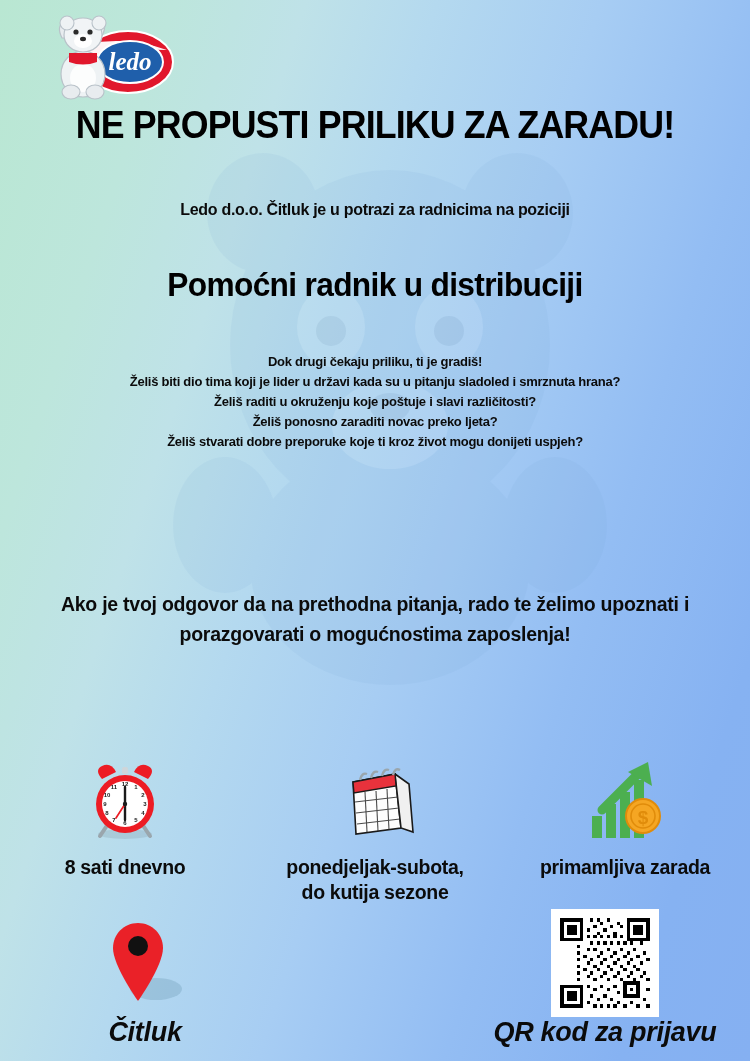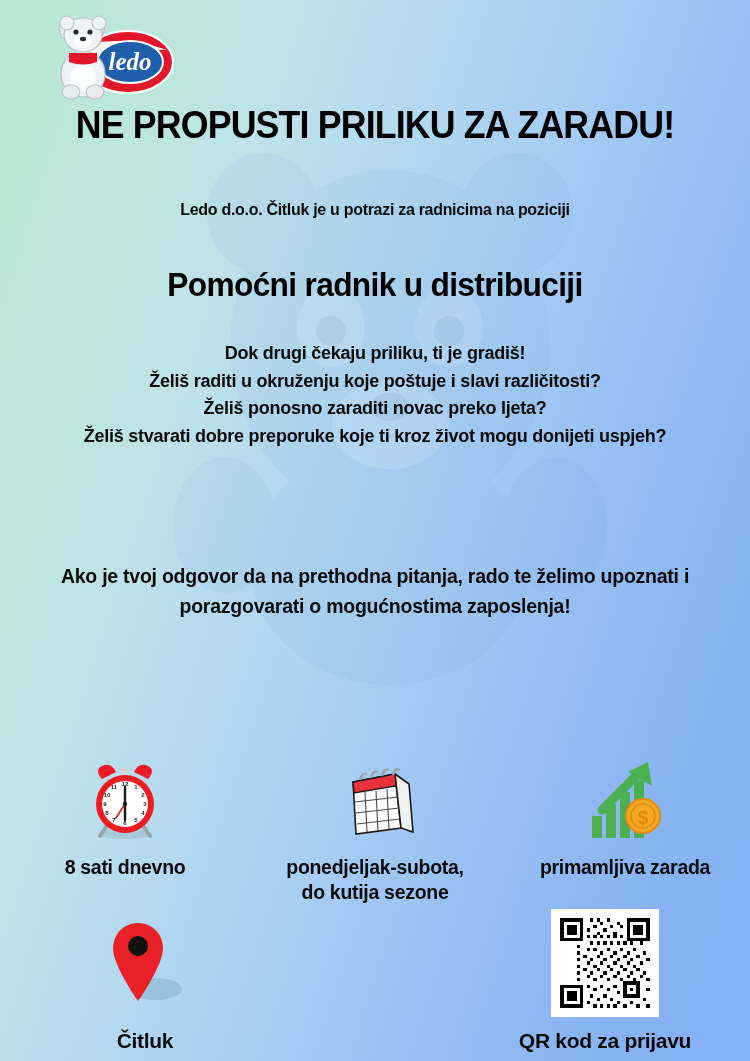--- a/index.html
+++ b/index.html
@@ -95,35 +95,35 @@
     font-weight: bold;
     letter-spacing: -0.7px;
     color: #000000;
     transform: scaleX(0.96);
     white-space: nowrap;
   }
 
   .qblock {
     position: absolute;
     left: 18px;
-    top: 340px;
+    top: 352px;
     width: 714px;
     text-align: center;
-    font-size: 18px;
+    font-size: 13px;
     font-weight: bold;
     line-height: 1.53;
     color: #0b0b0b;
     letter-spacing: -0.25px;
   }
   .qblock .q { display: block; }
 
   .closing {
     position: absolute;
     left: 18px;
-    top: 562px;
+    top: 590px;
     width: 714px;
     text-align: center;
     font-size: 19.5px;
     font-weight: bold;
     line-height: 1.53;
     color: #0b0b0b;
     letter-spacing: -0.25px;
   }
 
   .tasks {
@@ -186,25 +186,26 @@
   }
   .bcell.left  { padding-right: 130px; }
   .bcell.right { padding-left: 40px; }
   .bcell .ico {
     height: 96px;
     display: flex;
     align-items: center;
     justify-content: center;
   }
   .bcell .cap {
-    margin-top: 18px;
-    font-size: 21px;
+    margin-top: 6px;
+    font-size: 27px;
     font-weight: bold;
     color: #0b0b0b;
     letter-spacing: -0.3px;
+    font-style: italic;
   }
 
   .qr-frame {
     background: #ffffff;
     padding: 6px;
     width: 96px;
     height: 96px;
     box-sizing: content-box;
     display: block;
   }
@@ -273,20 +274,21 @@
     </svg>
 
     <div class="headline">NE PROPUSTI PRILIKU ZA ZARADU!</div>
 
     <div class="intro">Ledo d.o.o. Čitluk je u potrazi za radnicima na poziciji</div>
 
     <div class="position">Pomoćni radnik u distribuciji</div>
 
     <div class="qblock">
       <span class="q">Dok drugi čekaju priliku, ti je gradiš!</span>
+      <span class="q">Želiš biti dio tima koji je lider u državi kada su u pitanju sladoled i smrznuta hrana?</span>
       <span class="q">Želiš raditi u okruženju koje poštuje i slavi različitosti?</span>
       <span class="q">Želiš ponosno zaraditi novac preko ljeta?</span>
       <span class="q">Želiš stvarati dobre preporuke koje ti kroz život mogu donijeti uspjeh?</span>
     </div>
 
     <div class="closing">Ako je tvoj odgovor da na prethodna pitanja, rado te želimo upoznati i porazgovarati o mogućnostima zaposlenja!</div>
 
 
     <div class="benefits">
 

